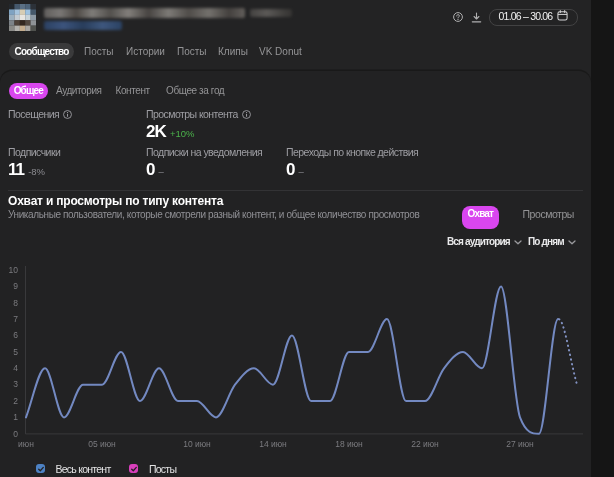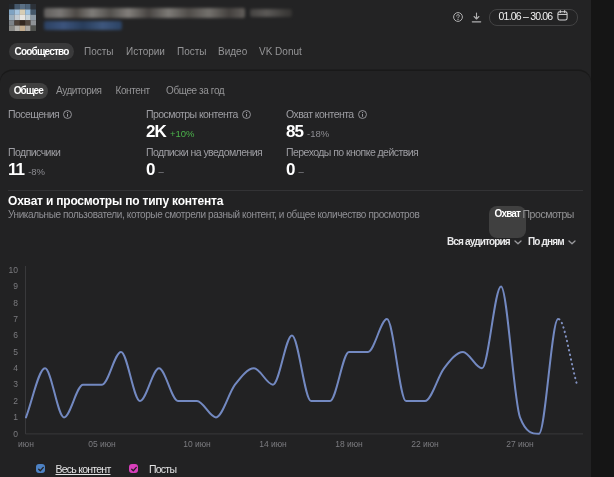--- a/index.html
+++ b/index.html
@@ -24,21 +24,21 @@
   .datebtn { position:absolute; left:489px; top:9px; width:89px; height:17px;
     border:1px solid #424243; border-radius:8px; color:#f2f2f2; font-size:10.5px;
     display:flex; justify-content:center; gap:5px; letter-spacing:-0.8px;}
 
   
   .tabs { position:absolute; left:0; top:43px; height:17px; width:591px;text-align:center; }
   .tab { position:absolute; color:#949496; font-size:10px; height:17px; line-height:17px; }
   .tab.sel { background:#3a3a3b; color:#ffffff; border-radius:8.5px; font-weight:bold; letter-spacing:-0.8px; padding:0 5.5px; }
   .pills { position:absolute; left:0; top:11.5px; width:100%; height:16px; }
   .pill { position:absolute; color:#949496; font-size:10px; letter-spacing:-0.4px; line-height:16px; }
-  .pill.sel { background:#404040; color:#fff; border-radius:8px; font-weight:bold; letter-spacing:-0.85px; padding:0 4.7px; }
+  .pill.sel { background:#d946ef; color:#fff; border-radius:8px; font-weight:bold; letter-spacing:-0.85px; padding:0 4.7px; }
 
   
   .stat { position:absolute; }
   .slabel { color:#9e9ea3; font-size:10.5px; letter-spacing:-0.55px; display:flex; align-items:center; gap:4px; }
   .snum { margin-top:2px; color:#fff; font-size:17px; font-weight:bold; letter-spacing:-0.9px;}
   .sdelta { color:#8c8c91; font-size:9.5px; font-weight:normal; margin-left:4px; letter-spacing:0;}
   .green { color:#4bb34b; }
   .divider { position:absolute; left:8px; top:119px; width:575px; height:1px; background:#333335; }
 
   .sect-title { position:absolute; left:8px; top:123px; color:#fff; font-size:12px; font-weight:bold; letter-spacing:-0.2px; }
@@ -104,21 +104,21 @@
       <path d="M1 4.8h10" stroke="#d6d6d7" stroke-width="1.1"></path>
       <path d="M3.6 0.6v2M8.4 0.6v2" stroke="#d6d6d7" stroke-width="1.1" stroke-linecap="round"></path>
     </svg>
   </div>
 
   <div class="tabs">
     <span class="tab sel" style="left:9px;">Сообщество</span>
     <span class="tab" style="left:84px;">Посты</span>
     <span class="tab" style="left:126px;">Истории</span>
     <span class="tab" style="left:177px;">Посты</span>
-    <span class="tab" style="left:218px;">Видео</span>
+    <span class="tab" style="left:218px;">Клипы</span>
     <span class="tab" style="left:259px;">VK Donut</span>
   </div>
 
   <div class="card">
     <div class="pills">
       <span class="pill sel" style="left:9px;">Общее</span>
       <span class="pill" style="left:56px;">Аудитория</span>
       <span class="pill" style="left:115.5px;">Контент</span>
       <span class="pill" style="left:166px;">Общее за год</span>
     </div>
@@ -131,47 +131,39 @@
           </svg></div>
     </div>
     <div class="stat" style="left:146px; top:37px; width:138px;">
       <div class="slabel">Просмотры контента <svg width="9" height="9" viewBox="0 0 10 10">
             <circle cx="5" cy="5" r="4.4" stroke="#9e9ea3" fill="none"></circle>
             <rect x="4.5" y="4.3" width="1.1" height="3.2" fill="#9e9ea3"></rect>
             <rect x="4.5" y="2.3" width="1.1" height="1.1" fill="#9e9ea3"></rect>
           </svg></div>
       <div class="snum">2K<span class="sdelta green">+10%</span></div>
     </div>
-    <div class="stat" style="left:286px; top:37px; width:160px;">
-      <div class="slabel">Охват контента <svg width="9" height="9" viewBox="0 0 10 10">
-            <circle cx="5" cy="5" r="4.4" stroke="#9e9ea3" fill="none"></circle>
-            <rect x="4.5" y="4.3" width="1.1" height="3.2" fill="#9e9ea3"></rect>
-            <rect x="4.5" y="2.3" width="1.1" height="1.1" fill="#9e9ea3"></rect>
-          </svg></div>
-      <div class="snum">85<span class="sdelta">-18%</span></div>
-    </div>
     <div class="stat" style="left:8px; top:74.5px; width:138px;">
       <div class="slabel">Подписчики</div>
       <div class="snum">11<span class="sdelta">-8%</span></div>
     </div>
     <div class="stat" style="left:146px; top:74.5px; width:138px;">
       <div class="slabel">Подписки на уведомления</div>
       <div class="snum">0<span class="sdelta">–</span></div>
     </div>
     <div class="stat" style="left:286px; top:74.5px; width:160px;">
       <div class="slabel">Переходы по кнопке действия</div>
       <div class="snum">0<span class="sdelta">–</span></div>
     </div>
 
     <div class="divider"></div>
 
     <div class="sect-title">Охват и просмотры по типу контента</div>
     <div class="sect-sub">Уникальные пользователи, которые смотрели разный контент, и общее количество просмотров</div>
     <div class="toggle">
-      <span class="pill sel" style="left:489px;height:32px;line-height:16.5px;padding:0 5.5px;">Охват</span>
+      <span class="pill sel" style="left:462px;height:23px;line-height:16.5px;padding:0 5.5px;">Охват</span>
       <span class="pill" style="left:522.5px;line-height:16.5px;font-size:10.5px;letter-spacing:-0.45px;">Просмотры</span>
     </div>
     <div class="drop" style="left:447px;">Вся аудитория<svg width="8" height="5" viewBox="0 0 8 5" fill="none">
           <path d="M1 1l3 2.8L7 1" stroke="#9a9a9e" stroke-width="1.3" stroke-linecap="round" stroke-linejoin="round"></path>
         </svg></div>
     <div class="drop" style="left:528px;">По дням<svg width="8" height="5" viewBox="0 0 8 5" fill="none">
           <path d="M1 1l3 2.8L7 1" stroke="#9a9a9e" stroke-width="1.3" stroke-linecap="round" stroke-linejoin="round"></path>
         </svg></div>
 
     <svg id="chart" style="position:absolute; left:0; top:0;" width="591" height="406" viewBox="0 71 591 406" font-family="Liberation Sans, sans-serif">
@@ -204,21 +196,21 @@
       <path id="line" fill="none" stroke="#7389c1" stroke-width="2" stroke-linecap="round" d="M26.0 417.4 C32.3 401.0 38.7 368.3 45.0 368.3 C51.3 368.3 57.7 417.4 64.0 417.4 C70.3 417.4 76.7 384.7 83.0 384.7 C89.3 384.7 95.7 384.7 102.0 384.7 C108.3 384.7 114.7 351.9 121.0 351.9 C127.3 351.9 133.7 401.0 140.0 401.0 C146.3 401.0 152.7 368.3 159.0 368.3 C165.3 368.3 171.7 401.0 178.0 401.0 C184.3 401.0 190.7 401.0 197.0 401.0 C203.3 401.0 209.7 417.4 216.0 417.4 C222.3 417.4 228.7 392.9 235.0 384.7 C241.3 376.5 247.7 368.3 254.0 368.3 C260.3 368.3 266.7 384.7 273.0 384.7 C279.3 384.7 285.7 335.5 292.0 335.5 C298.3 335.5 304.7 401.0 311.0 401.0 C317.3 401.0 323.7 401.0 330.0 401.0 C336.3 401.0 342.7 351.9 349.0 351.9 C355.3 351.9 361.7 351.9 368.0 351.9 C374.3 351.9 380.7 319.1 387.0 319.1 C393.3 319.1 399.7 401.0 406.0 401.0 C412.3 401.0 418.7 401.0 425.0 401.0 C431.3 401.0 437.7 376.5 444.0 368.3 C450.3 360.1 456.7 351.9 463.0 351.9 C469.3 351.9 475.7 368.3 482.0 368.3 C488.3 368.3 494.7 286.4 501.0 286.4 C507.3 286.4 513.7 401.0 520.0 417.4 C526.3 433.8 532.7 433.8 539.0 433.8 C545.3 433.8 551.7 319.1 558.0 319.1"></path>
       <path fill="none" stroke="#8292c2" stroke-width="2" stroke-linecap="round" stroke-dasharray="0.5 4.2" d="M559.0 319.3 C564.3 319.6 570.7 362.8 577.0 384.7"></path>
     </svg>
 
     <div class="legend">
       <div class="cb" style="background:#4d82c4;">
         <svg width="8" height="8" viewBox="0 0 8 8" fill="none">
             <path d="M1.7 4.2l1.6 1.6 3-3.4" stroke="#222223" stroke-width="1.3" stroke-linecap="round" stroke-linejoin="round"></path>
           </svg>
       </div>
-      <div style="margin-right:19px;text-decoration:underline;">Весь контент</div>
+      <div style="margin-right:19px;">Весь контент</div>
       <div class="cb" style="background:#d93fbc;">
         <svg width="8" height="8" viewBox="0 0 8 8" fill="none">
             <path d="M1.7 4.2l1.6 1.6 3-3.4" stroke="#222223" stroke-width="1.3" stroke-linecap="round" stroke-linejoin="round"></path>
           </svg>
       </div>
       <div>Посты</div>
     </div>
   </div>
 </div>
 

